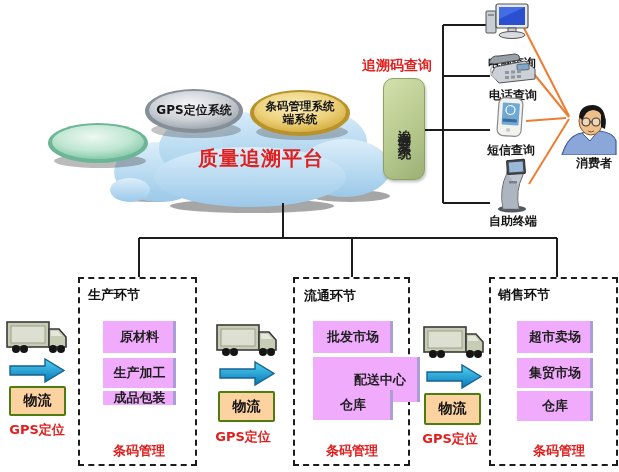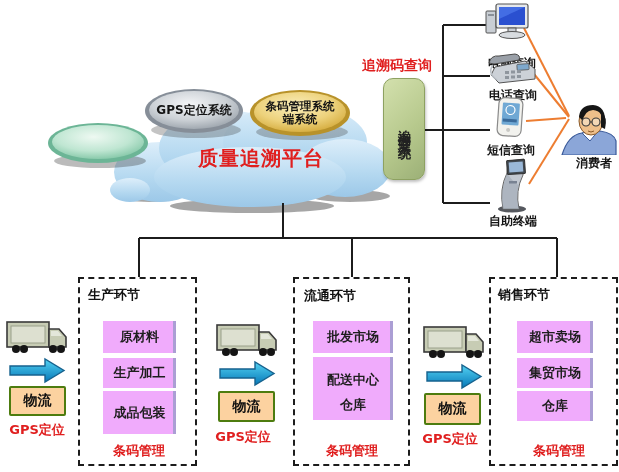--- a/index.html
+++ b/index.html
@@ -178,27 +178,27 @@
     <circle cx="36" cy="19" r="4" fill="#f8f0e0" fill-opacity="0.5" stroke="#3a3a3a" stroke-width="1.2"></circle>
     <path d="M30,19 L32,19" stroke="#3a3a3a" stroke-width="1.2"></path>
     <path d="M28,28 Q31,30 34,28" stroke="#8a5a2a" stroke-width="1" fill="none"></path>
   </svg>
   <div class="channel-label" style="left:572px;top:155px;width:44px;">消费者</div>
 
   <div class="stage-box" style="left:78px;top:277px;width:115px;height:185px;"></div>
   <div class="stage-title" style="left:88px;top:286px;">生产环节</div>
   <div class="item-box" style="left:103px;top:321px;width:73px;height:32px;">原材料</div>
   <div class="item-box" style="left:103px;top:358px;width:73px;height:30px;">生产加工</div>
-  <div class="item-box" style="left:103px;top:391px;width:73px;height:43px;">成品包装</div>
+  <div class="item-box" style="left:103px;top:391px;width:73px;height:14px;">成品包装</div>
   <div class="red-label" style="left:111px;top:442px;width:56px;">条码管理</div>
 
   <div class="stage-box" style="left:293px;top:277px;width:113px;height:185px;"></div>
   <div class="stage-title" style="left:304px;top:287px;">流通环节</div>
   <div class="item-box" style="left:313px;top:321px;width:80px;height:32px;">批发市场</div>
-  <div class="item-box" style="left:313px;top:357px;width:80px;height:45px;">配送中心</div>
+  <div class="item-box" style="left:313px;top:357px;width:80px;height:45px;padding-left:27px;">配送中心</div>
   <div class="item-box" style="left:313px;top:390px;width:80px;height:30px;">仓库</div>
   <div class="red-label" style="left:324px;top:442px;width:56px;">条码管理</div>
 
   <div class="stage-box" style="left:489px;top:277px;width:125px;height:185px;"></div>
   <div class="stage-title" style="left:498px;top:286px;">销售环节</div>
   <div class="item-box" style="left:517px;top:321px;width:76px;height:32px;">超市卖场</div>
   <div class="item-box" style="left:517px;top:358px;width:76px;height:30px;">集贸市场</div>
   <div class="item-box" style="left:517px;top:391px;width:76px;height:30px;">仓库</div>
   <div class="red-label" style="left:531px;top:442px;width:56px;">条码管理</div>
 

